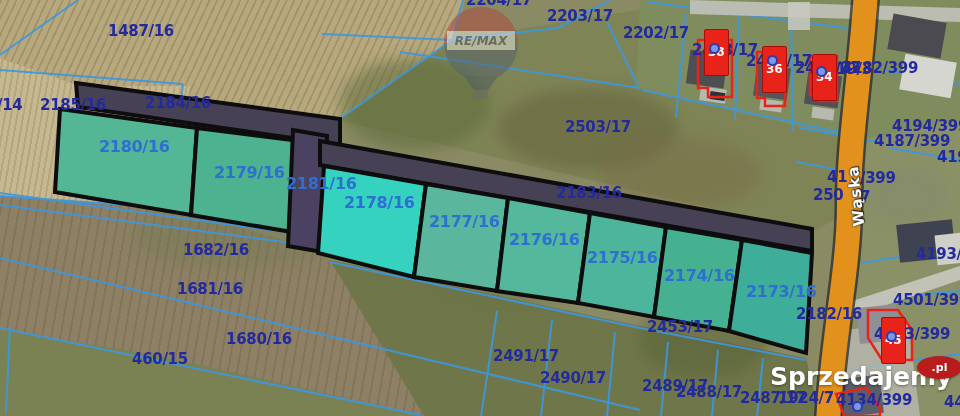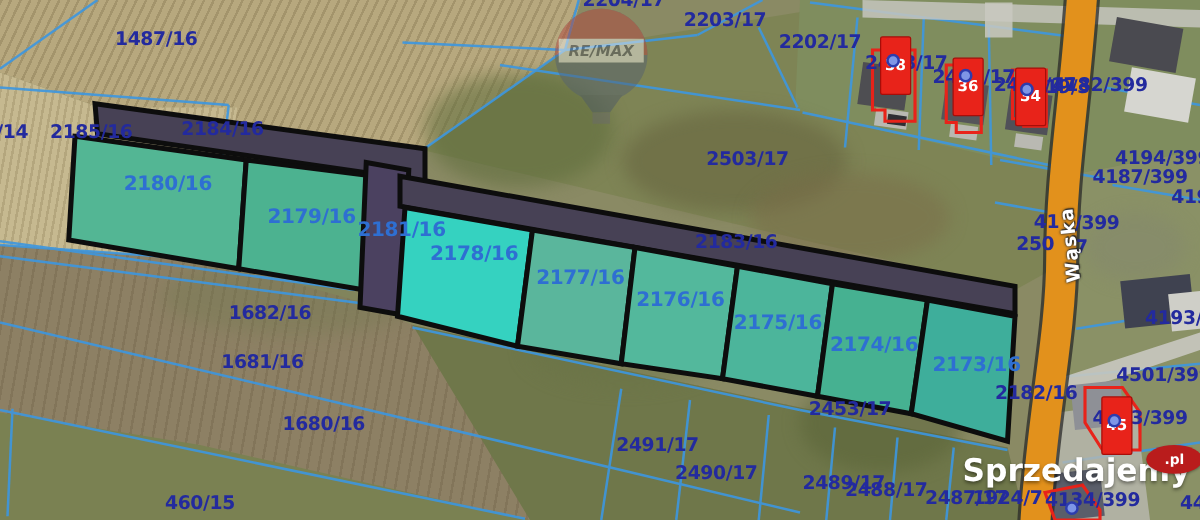--- a/index.html
+++ b/index.html
@@ -168,34 +168,34 @@
       <circle cx="37" cy="40" r="37" fill="#55626f"></circle>
       <path d="M0,40 a37,37 0 0 1 74,0 z" fill="#b0463e"></path>
       <rect x="3" y="27" width="68" height="19" fill="#eceae4"></rect>
       <polygon points="20,72 54,72 44,86 30,86" fill="#4e5a66"></polygon>
       <rect x="30" y="86" width="14" height="9" fill="#6b6b6b"></rect>
       <text x="37" y="41" text-anchor="middle" font-size="12" font-weight="700" font-style="italic" fill="#565662">RE/MAX</text>
     </g>
   </svg>
 
   <div id="labels">
-      <span class="maplabel" style="left: 92px; top: 24px;">1487/16</span>
+      <span class="maplabel" style="left: 108px; top: 24px;">1487/16</span>
       <span class="maplabel" style="left: 466px; top: -7px;">2204/17</span>
       <span class="maplabel" style="left: 547px; top: 9px;">2203/17</span>
       <span class="maplabel" style="left: 623px; top: 26px;">2202/17</span>
       <span class="maplabel" style="left: 565px; top: 120px;">2503/17</span>
       <span class="maplabel" style="left: -3px; top: 98px;">/14</span>
       <span class="maplabel" style="left: 40px; top: 98px;">2185/16</span>
       <span class="maplabel" style="left: 145px; top: 96px;">2184/16</span>
       <span class="maplabel" style="left: 556px; top: 186px;">2183/16</span>
       <span class="maplabel" style="left: 796px; top: 283px; margin-top: 24px;">2182/16</span>
       <span class="maplabel" style="left: 183px; top: 243px;">1682/16</span>
       <span class="maplabel" style="left: 177px; top: 282px;">1681/16</span>
       <span class="maplabel" style="left: 226px; top: 332px;">1680/16</span>
-      <span class="maplabel" style="left: 132px; top: 395px;">460/15</span>
+      <span class="maplabel" style="left: 132px; top: 352px;">460/15</span>
       <span class="maplabel" style="left: 647px; top: 320px; text-align: center;">2453/17</span>
       <span class="maplabel" style="left: 493px; top: 349px;">2491/17</span>
       <span class="maplabel" style="left: 540px; top: 371px;">2490/17</span>
       <span class="maplabel" style="left: 614px; top: 379px; margin-left: 28px;">2489/17</span>
       <span class="maplabel" style="left: 676px; top: 385px;">2488/17</span>
       <span class="maplabel" style="left: 740px; top: 391px;">2487/17</span>
       <span class="maplabel" style="left: 778px; top: 391px;">1924/7</span>
       <span class="maplabel" style="left: 836px; top: 393px;">4134/399</span>
       <span class="maplabel" style="left: 944px; top: 395px;">44</span>
       <span class="maplabel" style="left: 692px; top: 43px;">2438/17</span>

